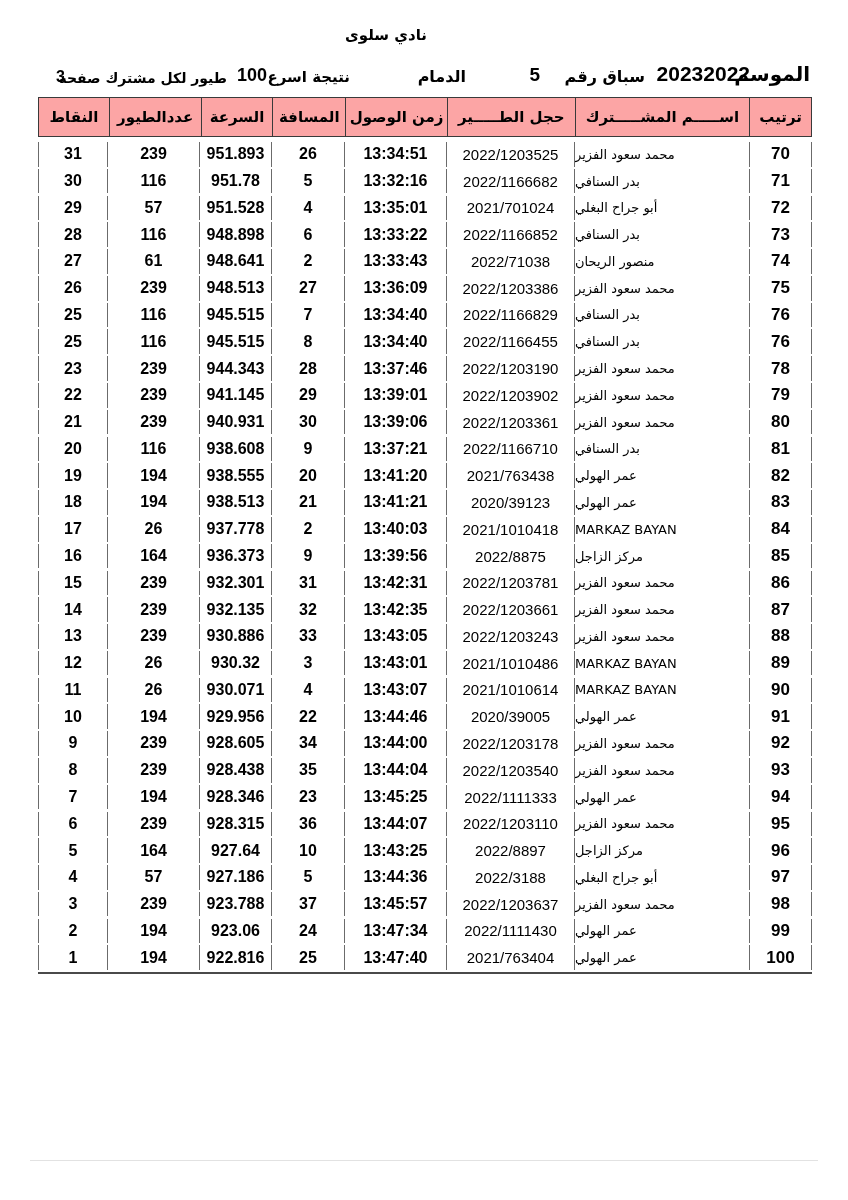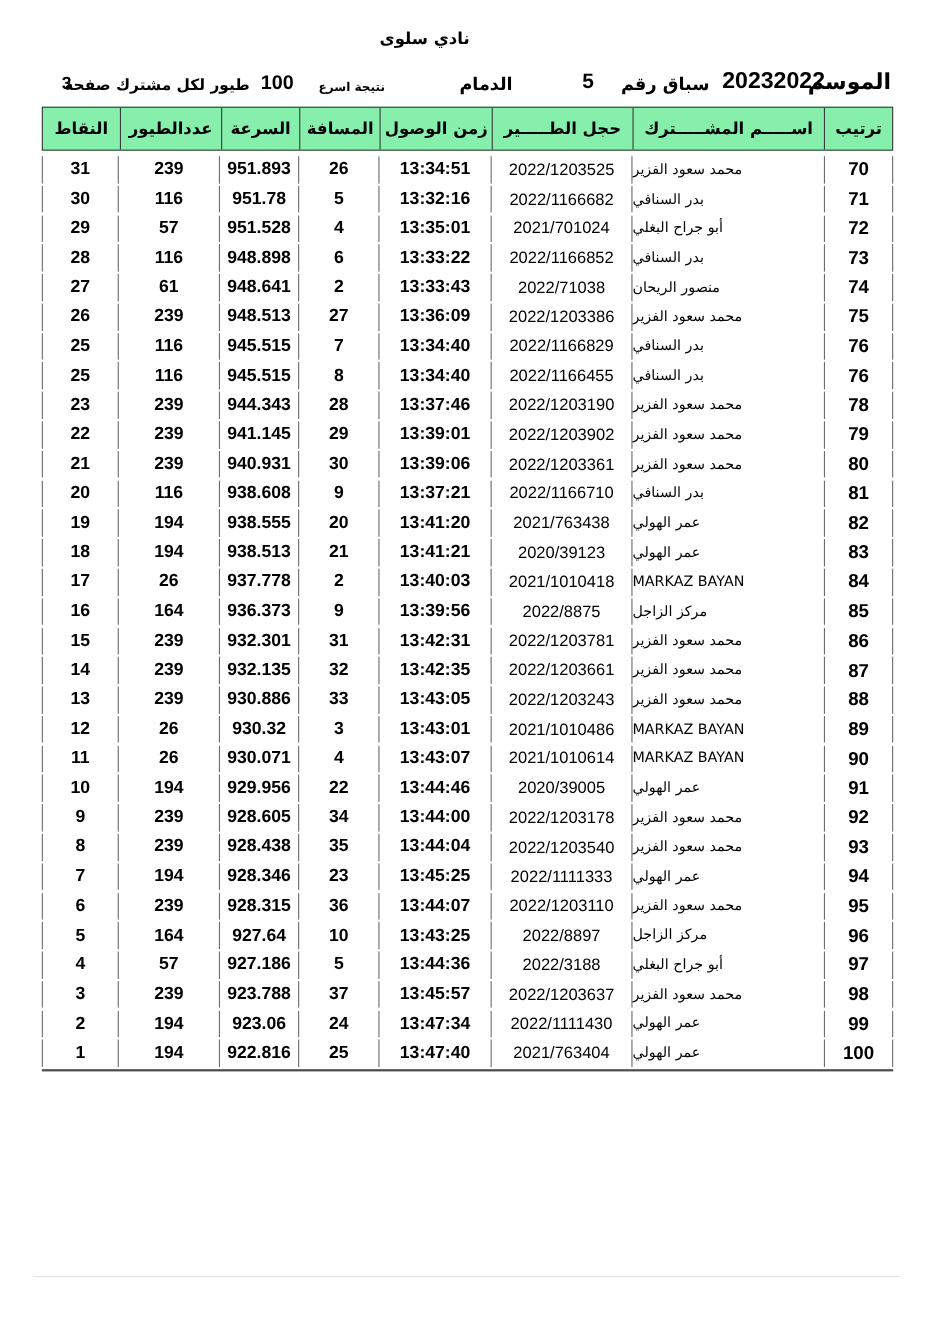--- a/index.html
+++ b/index.html
@@ -13,28 +13,28 @@
   }
   .meta-line{
     position:absolute;top:56px;left:38px;width:774px;height:34px;direction:ltr;
   }
   .meta-line span{position:absolute;bottom:4px;font-weight:bold;white-space:nowrap;direction:rtl;}
   .m-season-label{right:2px;font-size:20px;margin-top:28px;}
   .m-season-value{right:62px;font-size:21px;font-family:"Liberation Sans","DejaVu Sans",sans-serif;}
   .m-race-label{right:167px;font-size:16px;}
   .m-race-value{right:272px;font-size:19px;font-family:"Liberation Sans","DejaVu Sans",sans-serif;}
   .m-location{right:346px;font-size:16px;}
-  .m-result-label{right:462px;font-size:11px;margin-left:28px;}
+  .m-result-label{right:462px;font-size:15px;margin-left:28px;}
   .m-result-count{right:545px;font-size:18px;font-family:"Liberation Sans","DejaVu Sans",sans-serif;}
   .m-result-suffix{right:585px;font-size:14px;}
   .m-page-number{right:747px;font-size:16px;font-family:"Liberation Sans","DejaVu Sans",sans-serif;}
 
   .results-table{position:absolute;top:97px;left:38px;width:774px;}
   .thead{
-    display:flex;flex-direction:row;height:40px;background:#86efac;
+    display:flex;flex-direction:row;height:40px;background:#fca5a5;
     border:1px solid #3a3a3a;box-sizing:border-box;
   }
   .thead .cell{
     display:flex;align-items:center;justify-content:center;
     font-weight:bold;font-size:15px;direction:rtl;
     border-left:1px solid #3a3a3a;box-sizing:border-box;
   }
   .thead .cell:first-child{border-left:none;}
   .tbody{margin-top:5px;}
   .row{

